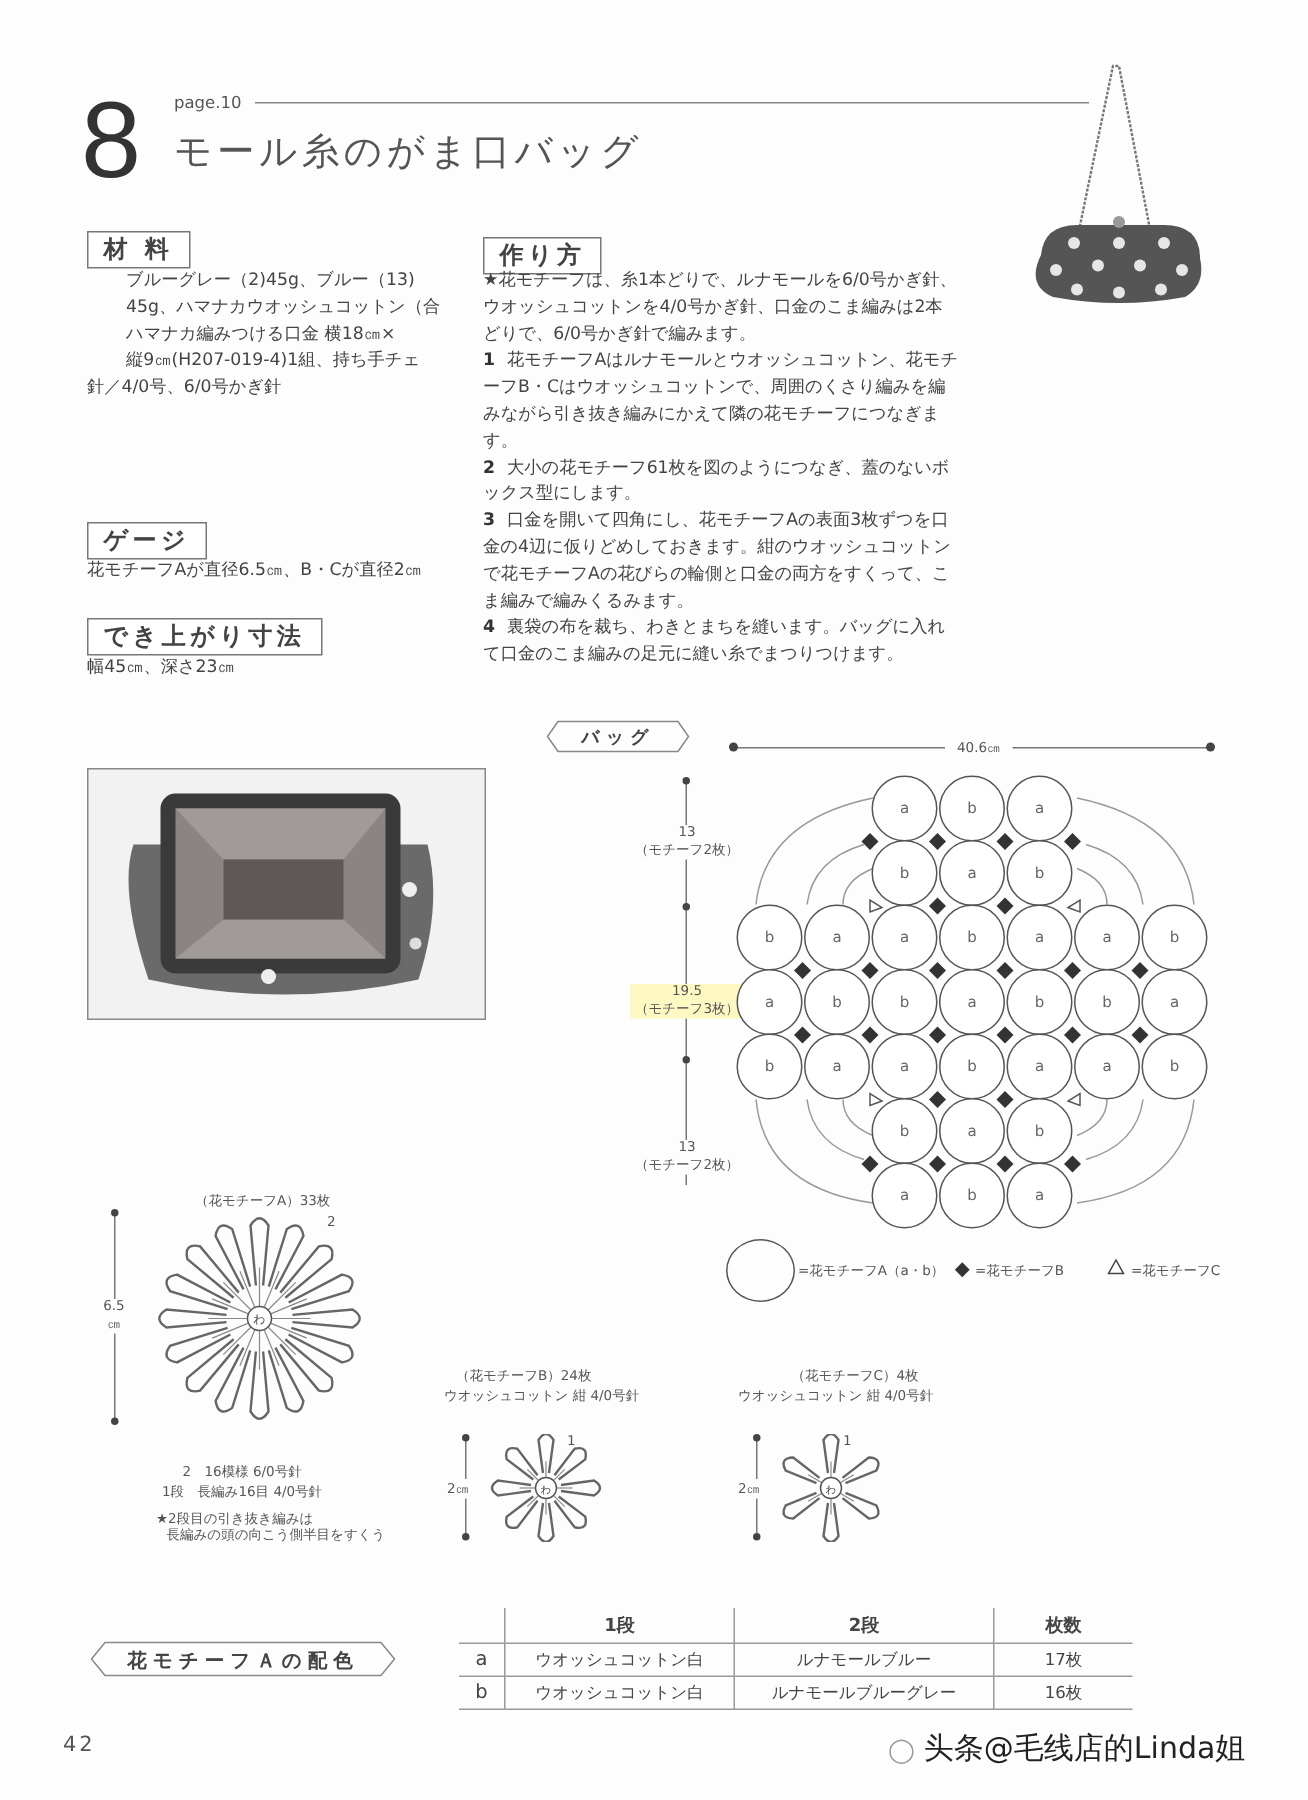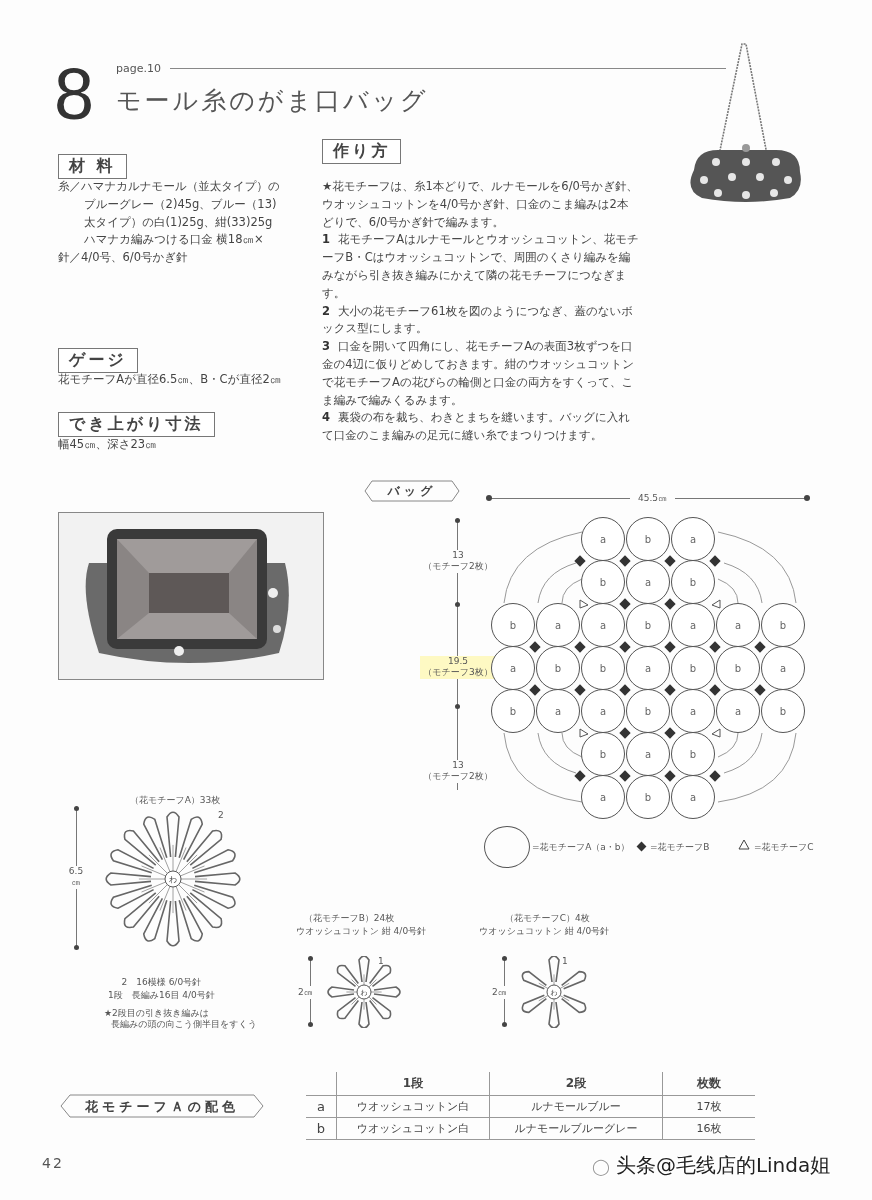--- a/index.html
+++ b/index.html
@@ -49,34 +49,34 @@
         <circle cx="104" cy="140" r="4"></circle>
       <circle cx="34" cy="153" r="4"></circle>
         <circle cx="62" cy="155" r="4"></circle>
         <circle cx="90" cy="153" r="4"></circle>
     </g>
   </svg>
 </div>
 
 <div class="abs label-box" style="left:58px;top:154px;">材 料</div>
 <div class="abs txt" style="left:58px;top:178px;width:256px;">
-  <div>糸／ハマナカルナモール（並太タイプ）の</div>
   <div class="indent">ブルーグレー（2)45g、ブルー（13)</div>
-  <div class="indent">太タイプ）の白(1)25g、紺(33)25g</div>
+  <div class="indent">45g、ハマナカウオッシュコットン（合</div>
   <div class="indent">ハマナカ編みつける口金 横18㎝×</div>
+  <div class="indent">縦9㎝(H207-019-4)1組、持ち手チェ</div>
   <div>針／4/0号、6/0号かぎ針</div>
 </div>
 
 <div class="abs label-box" style="left:58px;top:348px;">ゲージ</div>
 <div class="abs txt" style="left:58px;top:371px;">花モチーフAが直径6.5㎝、B・Cが直径2㎝</div>
 
 <div class="abs label-box" style="left:58px;top:412px;">でき上がり寸法</div>
 <div class="abs txt" style="left:58px;top:436px;">幅45㎝、深さ23㎝</div>
 
-<div class="abs label-box" style="left:322px;top:139px;text-align:center;">作り方</div>
+<div class="abs label-box" style="left:322px;top:158px;text-align:center;">作り方</div>
 <div class="abs txt steps" style="left:322px;top:178px;width:318px;">
   <div>★花モチーフは、糸1本どりで、ルナモールを6/0号かぎ針、ウオッシュコットンを4/0号かぎ針、口金のこま編みは2本どりで、6/0号かぎ針で編みます。</div>
   <div><b>1</b><span>花モチーフAはルナモールとウオッシュコットン、花モチーフB・Cはウオッシュコットンで、周囲のくさり編みを編みながら引き抜き編みにかえて隣の花モチーフにつなぎます。</span></div>
   <div><b>2</b><span>大小の花モチーフ61枚を図のようにつなぎ、蓋のないボックス型にします。</span></div>
   <div><b>3</b><span>口金を開いて四角にし、花モチーフAの表面3枚ずつを口金の4辺に仮りどめしておきます。紺のウオッシュコットンで花モチーフAの花びらの輪側と口金の両方をすくって、こま編みで編みくるみます。</span></div>
   <div><b>4</b><span>裏袋の布を裁ち、わきとまちを縫います。バッグに入れて口金のこま編みの足元に縫い糸でまつりつけます。</span></div>
 </div>
 
 <div class="abs photo" style="left:58px;top:512px;width:264px;height:166px;">
   <svg width="264" height="166" viewBox="0 0 264 166">
@@ -96,21 +96,21 @@
   <svg class="abs" style="left:0;top:0" width="96" height="22">
       <polygon points="8,1 88,1 95,11 88,21 8,21 1,11" fill="none" stroke="#888"></polygon>
     </svg>
   <span class="abs" style="left:0;top:3px;width:96px;">バッグ</span>
 </div>
 
 <div class="abs" style="left:488px;top:494px;width:320px;height:10px;">
   <div class="abs rule" style="left:0;top:4px;width:320px;background:#777;"></div>
   <div class="abs" style="left:-2px;top:1px;width:6px;height:6px;border-radius:3px;background:#444;"></div>
   <div class="abs" style="left:316px;top:1px;width:6px;height:6px;border-radius:3px;background:#444;"></div>
-  <span class="abs small" style="left:142px;top:-2px;background:#fdfdfd;padding:0 8px;">45.5㎝</span>
+  <span class="abs small" style="left:142px;top:-2px;background:#fdfdfd;padding:0 8px;">40.6㎝</span>
 </div>
 
 <div class="abs" style="left:420px;top:520px;width:80px;height:270px;">
   <div class="abs" style="left:37px;top:0;width:1px;height:270px;background:#777;"></div>
   <div class="abs" style="left:35px;top:-2px;width:5px;height:5px;border-radius:3px;background:#444;"></div>
   <div class="abs" style="left:35px;top:82px;width:5px;height:5px;border-radius:3px;background:#444;"></div>
   <div class="abs" style="left:35px;top:184px;width:5px;height:5px;border-radius:3px;background:#444;"></div>
   <div class="abs small" style="left:0;top:30px;width:76px;text-align:center;background:#fdfdfd;">
     <div>13</div>
     <div>（モチーフ2枚）</div>
@@ -305,21 +305,21 @@
       <path d="M28 34 L5.999999999999999 31.000000000000007 Q-2 36.00000000000001 6.000000000000001 41.00000000000001 L28 38" fill="none" stroke="#666" stroke-width="1.6"></path>
       <line x1="31" y1="36" x2="20.4" y2="36" stroke="#888" stroke-width="0.8"></line>
       <path d="M32.34314575050762 27.51471862576143 L18.908116907963212 9.837049096097743 Q9.71572875253809 7.7157287525381015 11.837049096097736 16.90811690796322 L29.51471862576143 30.34314575050762" fill="none" stroke="#666" stroke-width="1.6"></path>
       <line x1="33.05025253169417" y1="31.05025253169417" x2="25.55492065111676" y2="23.554920651116763" stroke="#888" stroke-width="0.8"></line>
       <circle cx="38" cy="36" r="7" fill="#fff" stroke="#555"></circle>
       <text x="38" y="39" font-size="7" text-anchor="middle" fill="#444">わ</text>
     </svg>
   <span class="abs small" style="left:80px;top:0;">1</span>
 </div>
 
-<div class="abs small" style="left:479px;top:912px;line-height:13px;">
+<div class="abs small" style="left:492px;top:912px;line-height:13px;text-align:center;">
   <div style="padding-left:26px">（花モチーフC）4枚</div>
   <div>ウオッシュコットン 紺 4/0号針</div>
 </div>
 <div class="abs" style="left:492px;top:956px;width:120px;height:72px;">
   <div class="abs" style="left:12px;top:2px;width:1px;height:66px;background:#777;"></div>
   <div class="abs" style="left:10px;top:0;width:5px;height:5px;border-radius:3px;background:#444;"></div>
   <div class="abs" style="left:10px;top:66px;width:5px;height:5px;border-radius:3px;background:#444;"></div>
   <span class="abs small" style="left:0;top:30px;background:#fdfdfd;">2㎝</span>
   <svg class="abs" style="left:24px;top:0;" width="76" height="72" viewBox="0 0 76 72" id="motifC">
       <path d="M40 26 L43 4 Q38 -4 33 3.9999999999999996 L36 26" fill="none" stroke="#666" stroke-width="1.6"></path>

